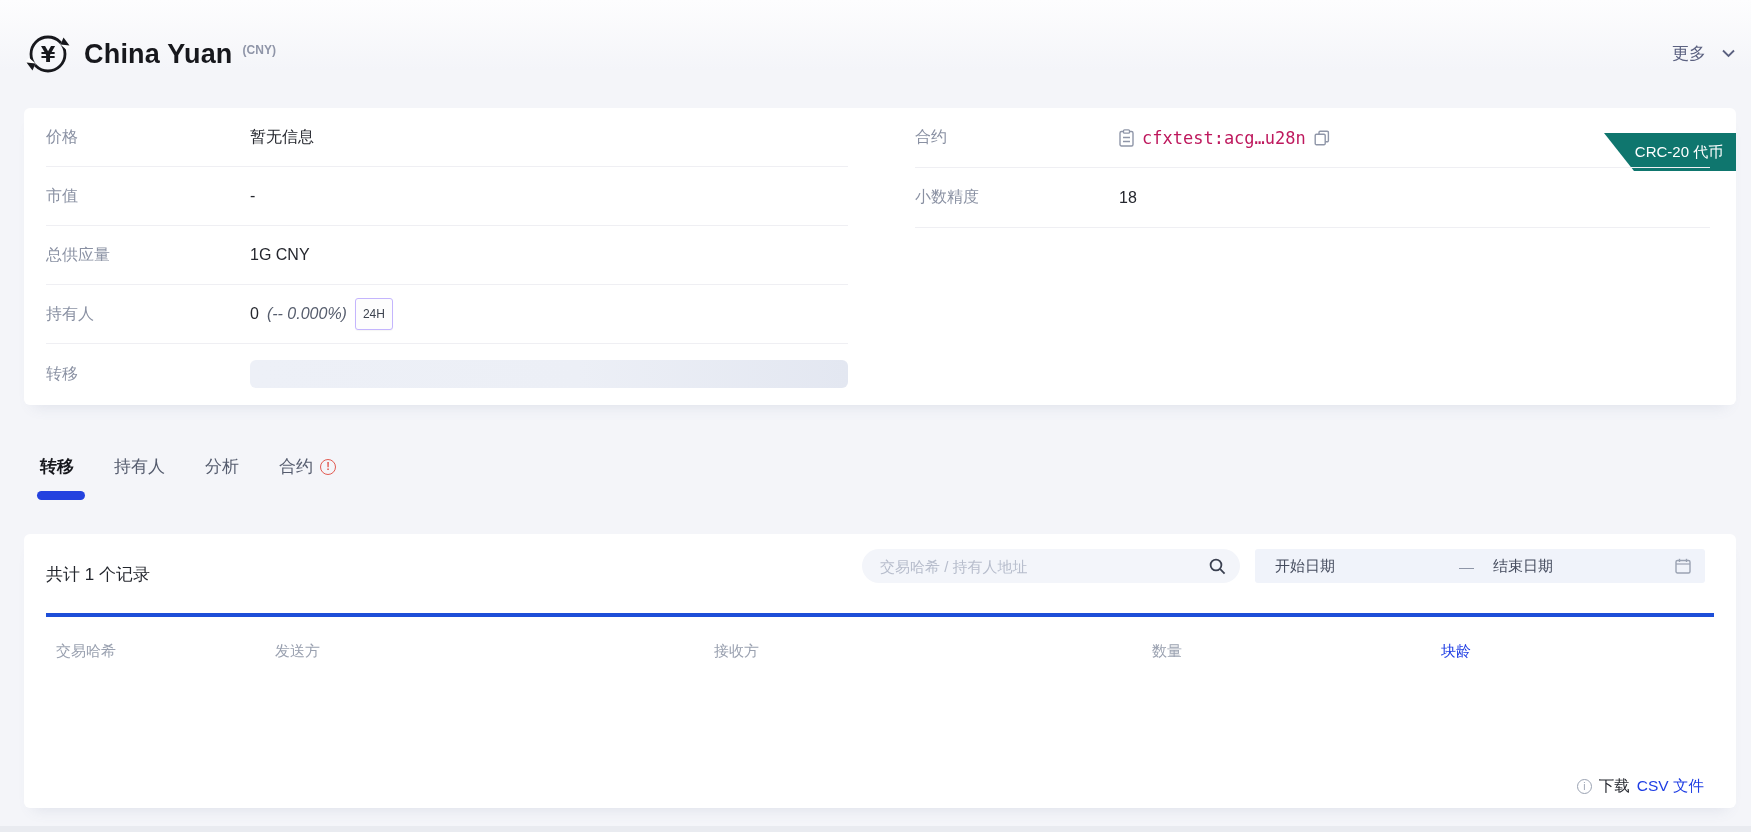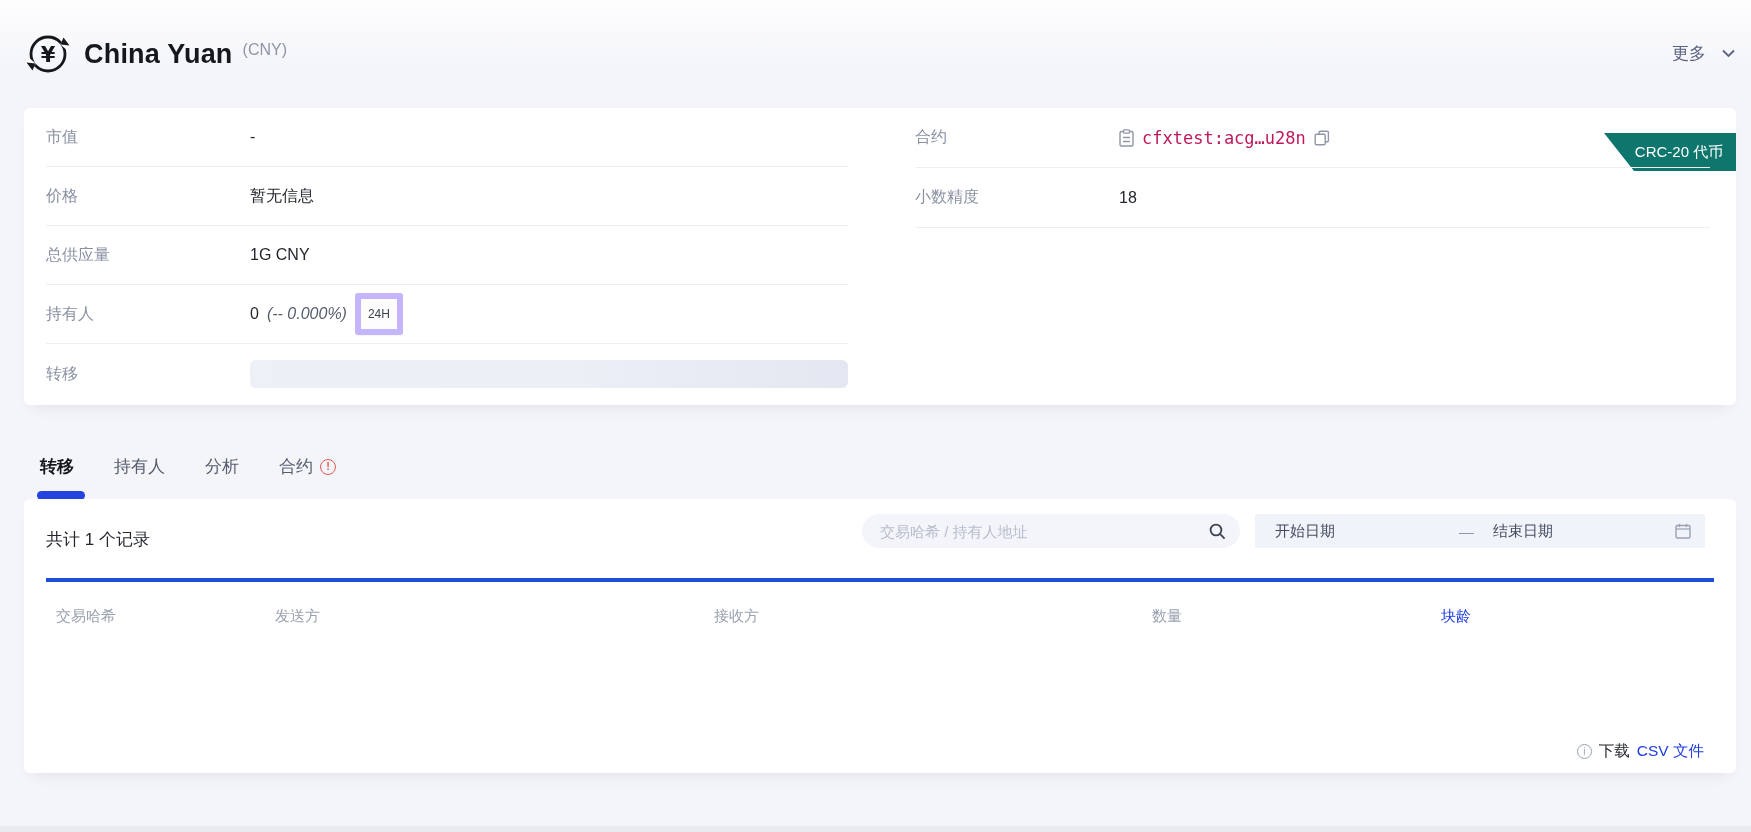--- a/index.html
+++ b/index.html
@@ -10,40 +10,40 @@
     color:#25272e;
     position:relative;
     overflow:hidden;
   }
   .mono { font-family:"DejaVu Sans Mono","Liberation Mono",monospace; }
 
   
   .page-header { position:absolute; left:26px; top:30px; height:48px; display:flex; align-items:center; }
   .coin-icon { width:44px; height:44px; margin-right:14px; }
   .page-title { font-size:27px; font-weight:700; color:#17181d; letter-spacing:.2px; }
-  .page-symbol { font-size:16px; color:#8f95a8; margin-left:10px; font-weight:400; position:relative; top:-4px; }
+  .page-symbol { font-size:12px; color:#8f95a8; margin-left:10px; font-weight:700; position:relative; top:-4px; }
   .more-menu { position:absolute; right:16px; top:42px; display:flex; align-items:center; gap:16px;
                color:#5b6180; font-size:17px; cursor:pointer; }
 
   
   .card { position:absolute; background:#fff; border-radius:6px;
           box-shadow:0 10px 14px -9px rgba(95,105,140,.14); }
   .card-info { left:24px; top:108px; width:1712px; height:297px; overflow:hidden; }
-  .card-table { left:24px; top:499px; width:1712px; height:274px; }
+  .card-table { left:24px; top:534px; width:1712px; height:274px; }
 
   
   .info-col { position:absolute; top:0; }
   .info-col.left  { left:22px;  width:802px; }
   .info-col.right { left:891px; width:795px; }
   .info-row { height:59px; display:flex; align-items:center; border-bottom:1px solid #efeff3; font-size:16px; }
   .info-row.last { border-bottom:none; height:60px; }
   .info-label { width:204px; color:#8a91a3; flex:none; }
   .info-value { color:#25272e; display:flex; align-items:center; gap:8px; }
   .value-sub { color:#565d6d;font-style:italic; }
-  .badge-24h { font-size:12px; color:#3d434f; background:#fdfdfd; border:6px solid #c4b5fd;
+  .badge-24h { font-size:12px; color:#3d434f; background:#fdfdfd; border:1px solid #c4b5fd;
                border-radius:3px; padding:8px 7px; line-height:1.2; box-shadow:0 1px 1px rgba(0,0,0,.04); }
   .skeleton { width:598px; height:28px; border-radius:6px;
               background:linear-gradient(90deg,#edf0f7 0%,#eceff6 55%,#e3e7f1 100%); }
   .contract-link { color:#be185d; font-size:17px; text-decoration:none; cursor:pointer; }
   .doc-icon,.copy-icon { flex:none; }
 
   
   .ribbon { position:absolute; top:1px; right:0; width:132px; height:38px; background:#0f766e;
             color:#fff; font-size:15px; display:flex; align-items:center; justify-content:center;
             padding-left:18px; clip-path:polygon(0 0,132px 0,132px 38px,30px 38px);margin-top:24px; }
@@ -119,26 +119,26 @@
   <svg width="13" height="9" viewBox="0 0 13 9">
     <polyline points="1,1.5 6.5,7 12,1.5" fill="none" stroke="#5b6180" stroke-width="1.8"></polyline>
   </svg>
 </div>
 
 <section class="card card-info">
   <div class="ribbon">CRC-20 代币</div>
 
   <div class="info-col left">
     <div class="info-row">
+      <span class="info-label">价格</span>
+      <span class="info-value">暂无信息</span>
+    </div>
+    <div class="info-row">
       <span class="info-label">市值</span>
       <span class="info-value">-</span>
-    </div>
-    <div class="info-row">
-      <span class="info-label">价格</span>
-      <span class="info-value">暂无信息</span>
     </div>
     <div class="info-row">
       <span class="info-label">总供应量</span>
       <span class="info-value">1G CNY</span>
     </div>
     <div class="info-row">
       <span class="info-label">持有人</span>
       <span class="info-value">
         <span>0</span>
         <span class="value-sub">(-- 0.000%)</span>

